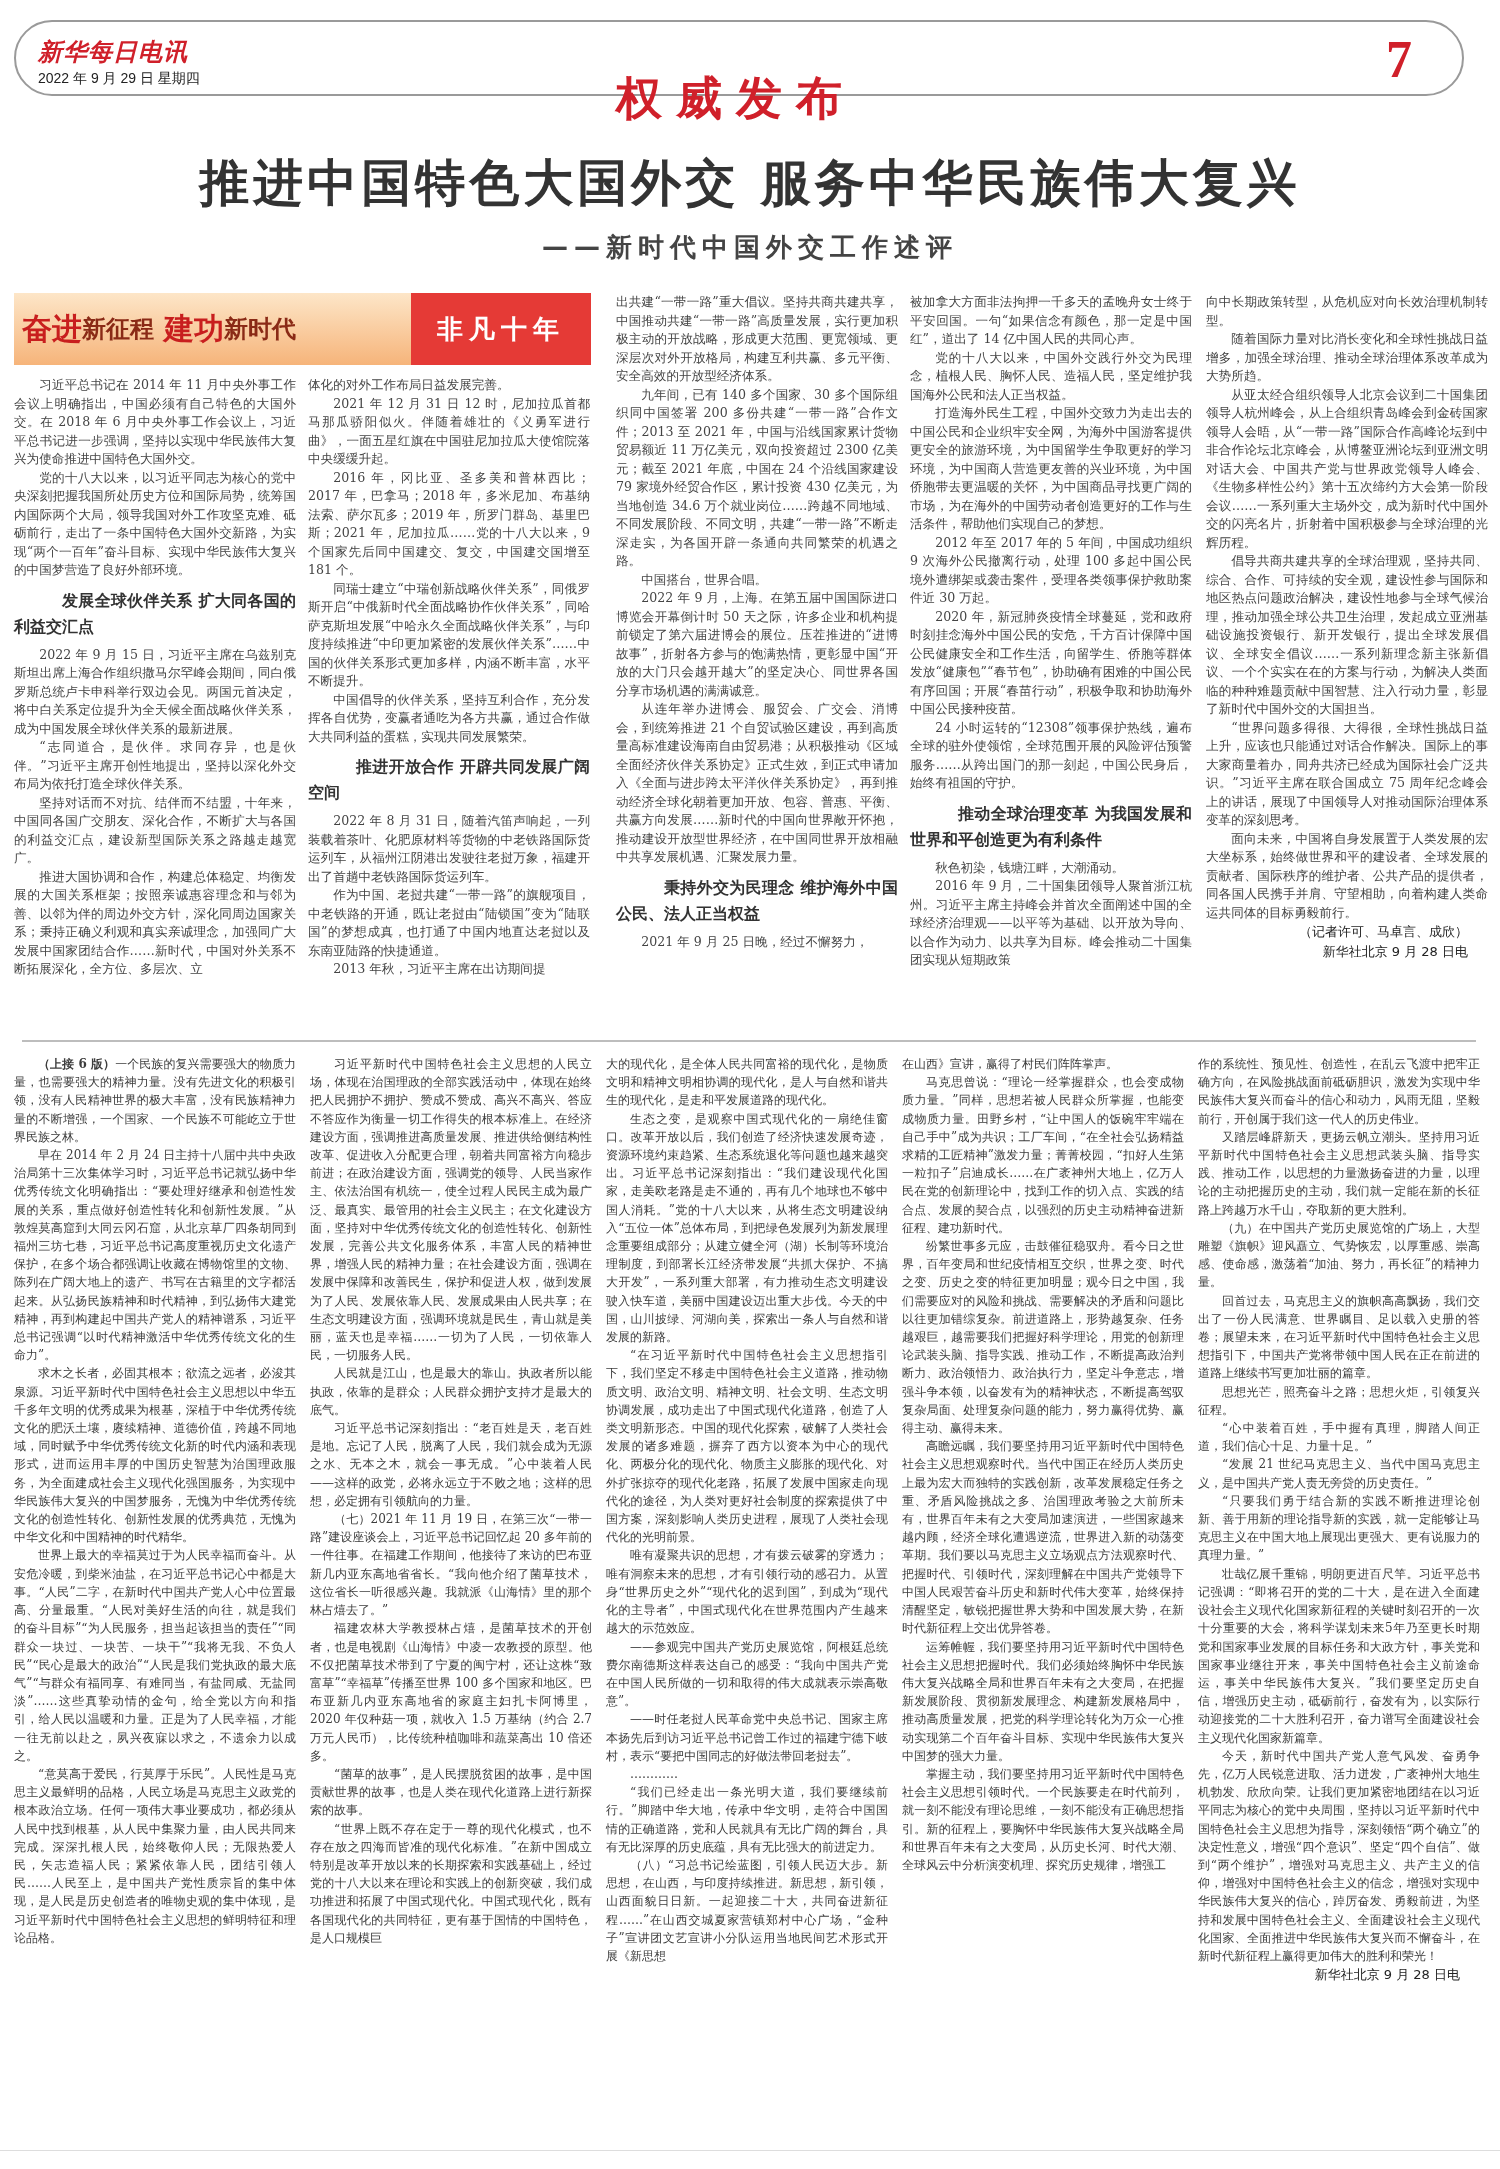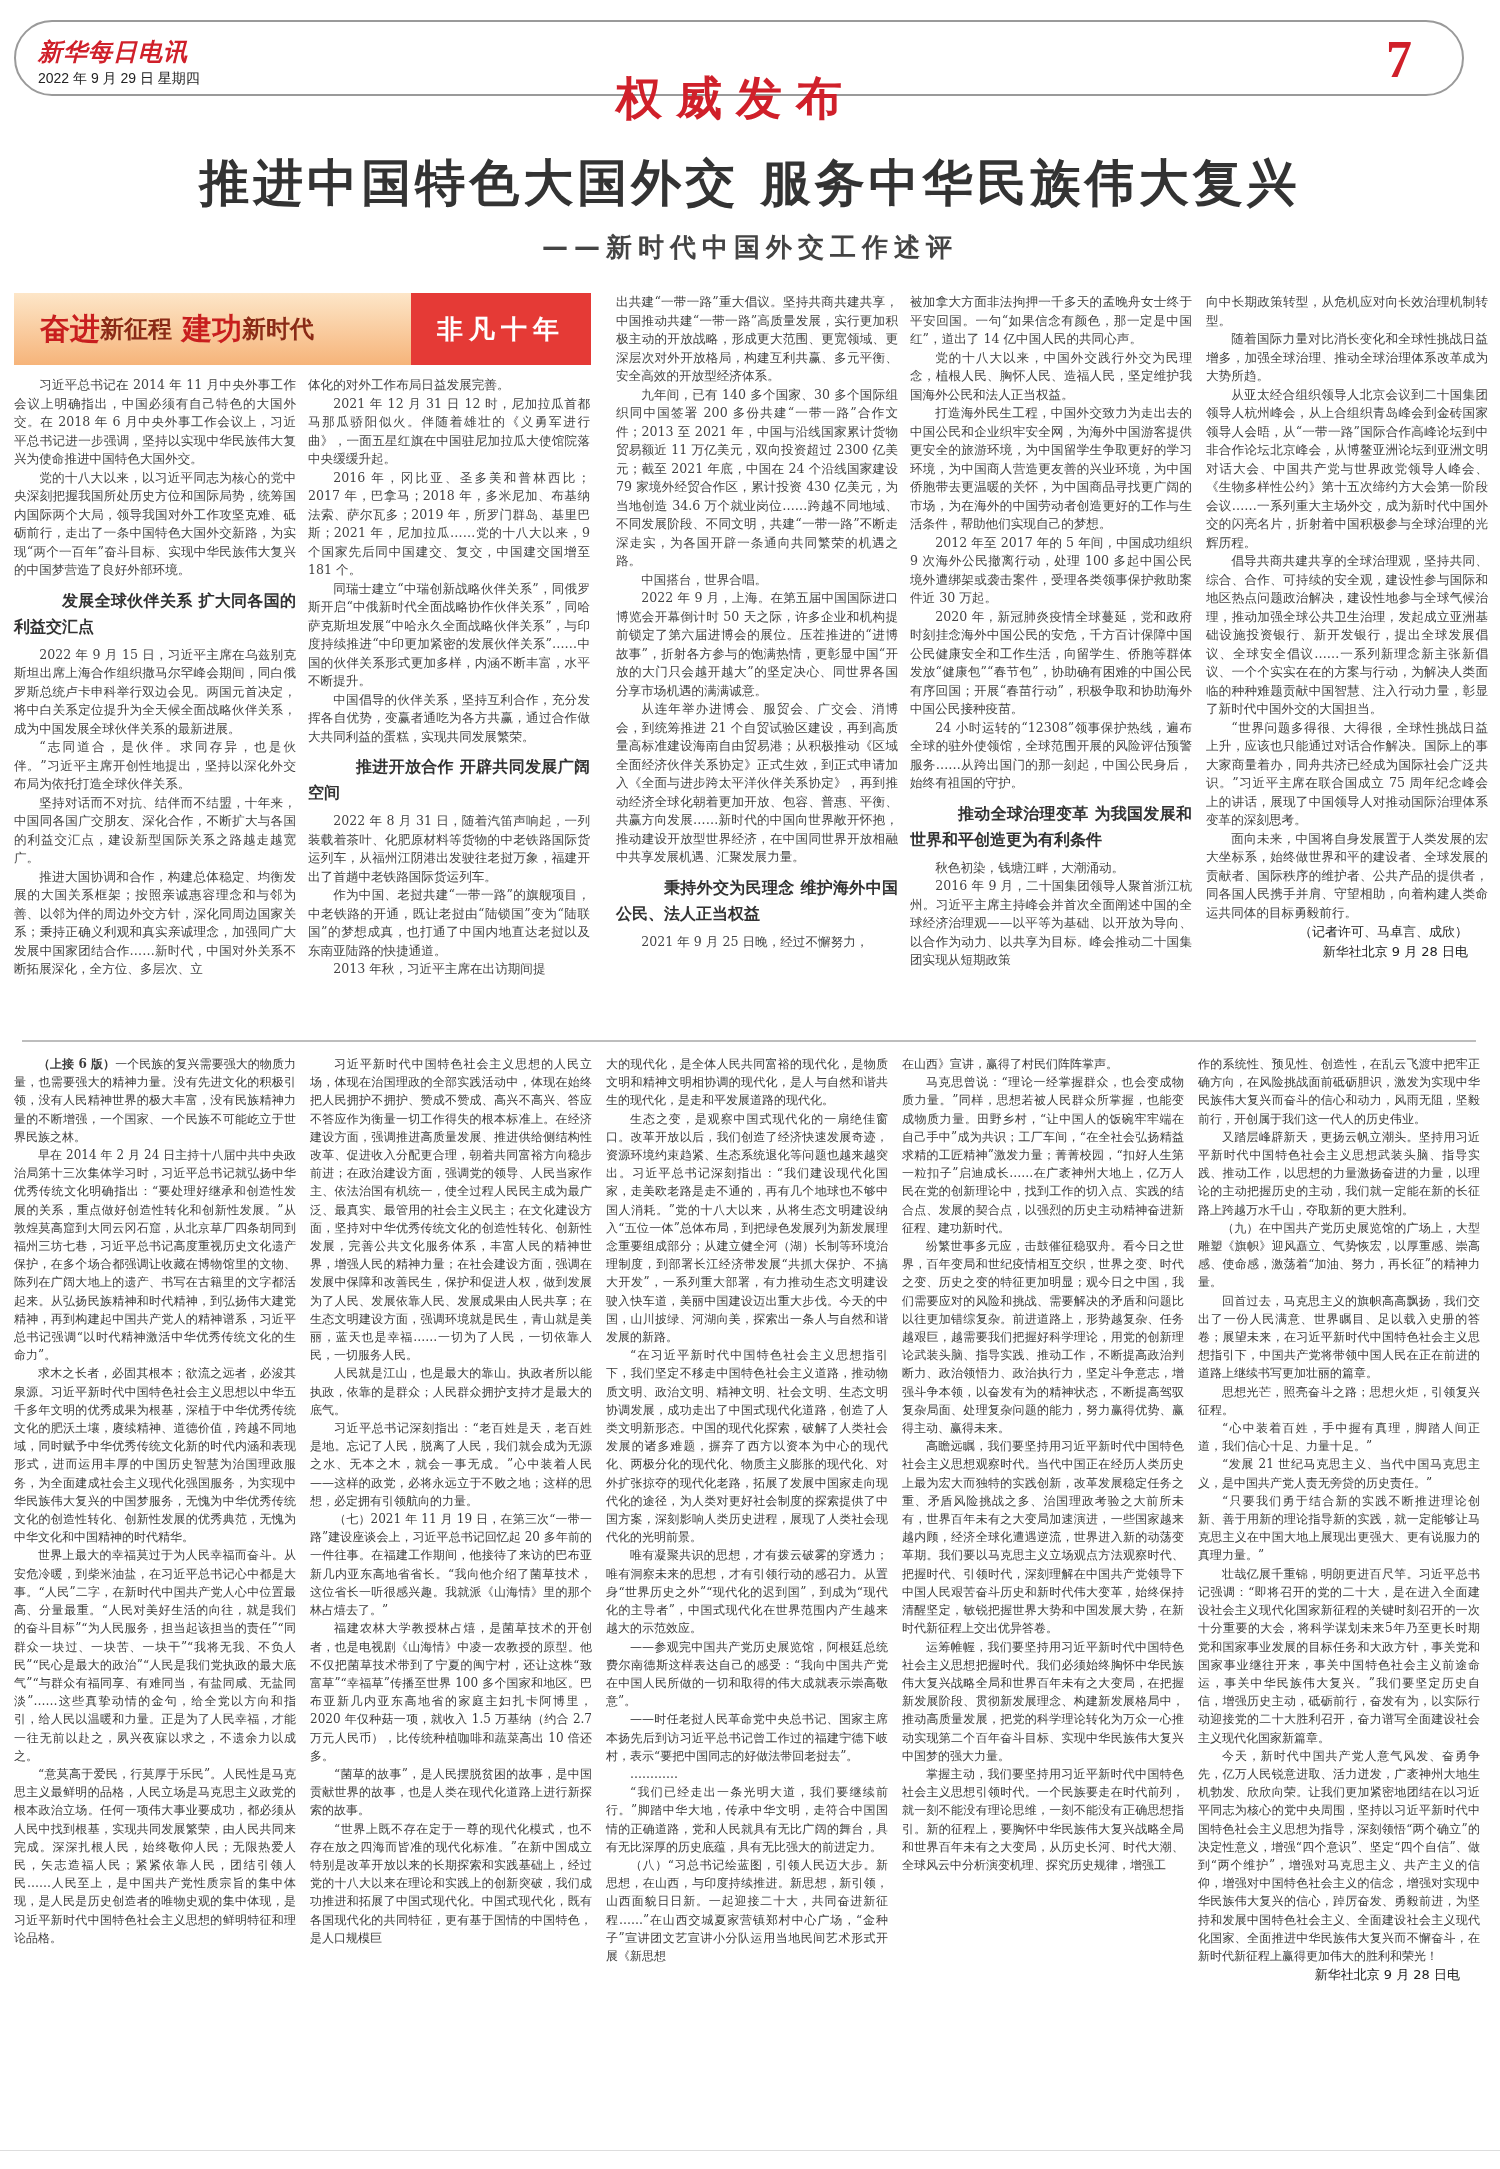--- a/index.html
+++ b/index.html
@@ -6,21 +6,21 @@
   body { width: 1500px; height: 2169px; background: #ffffff; font-family: "DejaVu Serif", serif; color: #3a3a3a; overflow: hidden; position: relative; }
   .masthead { position: absolute; left: 14px; top: 20px; width: 1450px; height: 76px; border: 2px solid #9a9a9a; border-radius: 38px; }
   .logo { position: absolute; left: 22px; top: 14px; }
   .logo-name { font-family: "DejaVu Serif", serif; font-weight: bold; color: #d0202a; font-size: 24px; letter-spacing: 1px; font-style: italic; }
   .logo-date { font-family: "Liberation Sans", sans-serif; font-size: 14px; color: #222; margin-top: 2px; }
   .section-title { position: absolute; left: 600px; top: 10px; font-family: "DejaVu Serif", serif; font-weight: bold; color: #d0202a; font-size: 46px; letter-spacing: 14px; margin-top: 36px; }
   .page-num { position: absolute; right: 50px; top: 8px; font-family: "Liberation Serif", serif; font-weight: bold; color: #d0202a; font-size: 52px; }
   .headline { position: absolute; left: 0; top: 150px; width: 1500px; text-align: center; font-family: "DejaVu Sans", sans-serif; font-weight: bold; font-size: 50px; color: #333; letter-spacing: 4px; }
   .subhead { position: absolute; left: 0; top: 230px; width: 1500px; text-align: center; font-family: "DejaVu Sans", sans-serif; font-size: 26px; color: #444; letter-spacing: 6px; }
   .banner { position: absolute; left: 14px; top: 293px; width: 577px; height: 72px; background: linear-gradient(to bottom, #fde6c8, #f6b47a); display: flex; }
-  .banner-left { flex: 1; display: flex; align-items: center; padding-left: 26px; font-family: Liberation Mono, monospace; font-weight: bold; }
+  .banner-left { flex: 1; display: flex; align-items: center; padding-left: 8px; font-family: Liberation Mono, monospace; font-weight: bold; }
   .banner-left .big { color: #c81e1e; font-size: 30px; }
   .banner-left .small { color: #8a2a16; font-size: 24px; margin-right: 10px; }
   .banner-right { width: 180px; background: #e53a36; color: #fff; display: flex; align-items: center; justify-content: center; font-family: "DejaVu Serif", serif; font-weight: bold; font-size: 26px; letter-spacing: 6px; }
   .col { position: absolute; font-size: 12.6px; line-height: 18.5px; text-align: justify; color: #444; }
   .col p { text-indent: 2em; }
   .col h3 { font-family: "DejaVu Sans", sans-serif; font-weight: bold; font-size: 16px; line-height: 26px; color: #333; margin: 8px 0 6px; text-indent: 3em; }
   .divider { position: absolute; left: 22px; top: 1040px; width: 1454px; height: 2px; background: #bdbdbd; }
   .bcol { position: absolute; font-size: 12px; line-height: 18.2px; text-align: justify; color: #3c3c3c; }
   .bcol p { text-indent: 2em; }
   .byline { text-align: right; font-family: "DejaVu Sans", sans-serif; font-size: 13px; color: #222; line-height: 20px; padding-right: 20px; }
@@ -106,21 +106,21 @@
   <div class="byline">新华社北京 9 月 28 日电</div>
 </div>
 
 <div class="divider"></div>
 
 <div class="bcol" style="left:14px; top:1055px; width:282px;">
   <p><b>（上接 6 版）</b><span>一个民族的复兴需要强大的物质力量，也需要强大的精神力量。没有先进文化的积极引领，没有人民精神世界的极大丰富，没有民族精神力量的不断增强，一个国家、一个民族不可能屹立于世界民族之林。</span></p>
   <p>早在 2014 年 2 月 24 日主持十八届中共中央政治局第十三次集体学习时，习近平总书记就弘扬中华优秀传统文化明确指出：“要处理好继承和创造性发展的关系，重点做好创造性转化和创新性发展。”从敦煌莫高窟到大同云冈石窟，从北京草厂四条胡同到福州三坊七巷，习近平总书记高度重视历史文化遗产保护，在多个场合都强调让收藏在博物馆里的文物、陈列在广阔大地上的遗产、书写在古籍里的文字都活起来。从弘扬民族精神和时代精神，到弘扬伟大建党精神，再到构建起中国共产党人的精神谱系，习近平总书记强调“以时代精神激活中华优秀传统文化的生命力”。</p>
   <p>求木之长者，必固其根本；欲流之远者，必浚其泉源。习近平新时代中国特色社会主义思想以中华五千多年文明的优秀成果为根基，深植于中华优秀传统文化的肥沃土壤，赓续精神、道德价值，跨越不同地域，同时赋予中华优秀传统文化新的时代内涵和表现形式，进而运用丰厚的中国历史智慧为治国理政服务，为全面建成社会主义现代化强国服务，为实现中华民族伟大复兴的中国梦服务，无愧为中华优秀传统文化的创造性转化、创新性发展的优秀典范，无愧为中华文化和中国精神的时代精华。</p>
   <p>世界上最大的幸福莫过于为人民幸福而奋斗。从安危冷暖，到柴米油盐，在习近平总书记心中都是大事。“人民”二字，在新时代中国共产党人心中位置最高、分量最重。“人民对美好生活的向往，就是我们的奋斗目标”“为人民服务，担当起该担当的责任”“同群众一块过、一块苦、一块干”“我将无我、不负人民”“民心是最大的政治”“人民是我们党执政的最大底气”“与群众有福同享、有难同当，有盐同咸、无盐同淡”……这些真挚动情的金句，给全党以方向和指引，给人民以温暖和力量。正是为了人民幸福，才能一往无前以赴之，夙兴夜寐以求之，不遗余力以成之。</p>
-  <p>“意莫高于爱民，行莫厚于乐民”。人民性是马克思主义最鲜明的品格，人民立场是马克思主义政党的根本政治立场。任何一项伟大事业要成功，都必须从人民中找到根基，实现共同发展繁荣，由人民共同来完成。深深扎根人民，始终敬仰人民；无限热爱人民，矢志造福人民；紧紧依靠人民，团结引领人民……人民至上，是中国共产党性质宗旨的集中体现，是人民是历史创造者的唯物史观的集中体现，是习近平新时代中国特色社会主义思想的鲜明特征和理论品格。</p>
+  <p>“意莫高于爱民，行莫厚于乐民”。人民性是马克思主义最鲜明的品格，人民立场是马克思主义政党的根本政治立场。任何一项伟大事业要成功，都必须从人民中找到根基，从人民中集聚力量，由人民共同来完成。深深扎根人民，始终敬仰人民；无限热爱人民，矢志造福人民；紧紧依靠人民，团结引领人民……人民至上，是中国共产党性质宗旨的集中体现，是人民是历史创造者的唯物史观的集中体现，是习近平新时代中国特色社会主义思想的鲜明特征和理论品格。</p>
 </div>
 
 <div class="bcol" style="left:310px; top:1055px; width:282px;">
   <p>习近平新时代中国特色社会主义思想的人民立场，体现在治国理政的全部实践活动中，体现在始终把人民拥护不拥护、赞成不赞成、高兴不高兴、答应不答应作为衡量一切工作得失的根本标准上。在经济建设方面，强调推进高质量发展、推进供给侧结构性改革、促进收入分配更合理，朝着共同富裕方向稳步前进；在政治建设方面，强调党的领导、人民当家作主、依法治国有机统一，使全过程人民民主成为最广泛、最真实、最管用的社会主义民主；在文化建设方面，坚持对中华优秀传统文化的创造性转化、创新性发展，完善公共文化服务体系，丰富人民的精神世界，增强人民的精神力量；在社会建设方面，强调在发展中保障和改善民生，保护和促进人权，做到发展为了人民、发展依靠人民、发展成果由人民共享；在生态文明建设方面，强调环境就是民生，青山就是美丽，蓝天也是幸福……一切为了人民，一切依靠人民，一切服务人民。</p>
   <p>人民就是江山，也是最大的靠山。执政者所以能执政，依靠的是群众；人民群众拥护支持才是最大的底气。</p>
   <p>习近平总书记深刻指出：“老百姓是天，老百姓是地。忘记了人民，脱离了人民，我们就会成为无源之水、无本之木，就会一事无成。”心中装着人民——这样的政党，必将永远立于不败之地；这样的思想，必定拥有引领航向的力量。</p>
   <p>（七）2021 年 11 月 19 日，在第三次“一带一路”建设座谈会上，习近平总书记回忆起 20 多年前的一件往事。在福建工作期间，他接待了来访的巴布亚新几内亚东高地省省长。“我向他介绍了菌草技术，这位省长一听很感兴趣。我就派《山海情》里的那个林占熺去了。”</p>
   <p>福建农林大学教授林占熺，是菌草技术的开创者，也是电视剧《山海情》中凌一农教授的原型。他不仅把菌草技术带到了宁夏的闽宁村，还让这株“致富草”“幸福草”传播至世界 100 多个国家和地区。巴布亚新几内亚东高地省的家庭主妇扎卡阿博里，2020 年仅种菇一项，就收入 1.5 万基纳（约合 2.7 万元人民币），比传统种植咖啡和蔬菜高出 10 倍还多。</p>
   <p>“菌草的故事”，是人民摆脱贫困的故事，是中国贡献世界的故事，也是人类在现代化道路上进行新探索的故事。</p>
   <p>“世界上既不存在定于一尊的现代化模式，也不存在放之四海而皆准的现代化标准。”在新中国成立特别是改革开放以来的长期探索和实践基础上，经过党的十八大以来在理论和实践上的创新突破，我们成功推进和拓展了中国式现代化。中国式现代化，既有各国现代化的共同特征，更有基于国情的中国特色，是人口规模巨</p>

